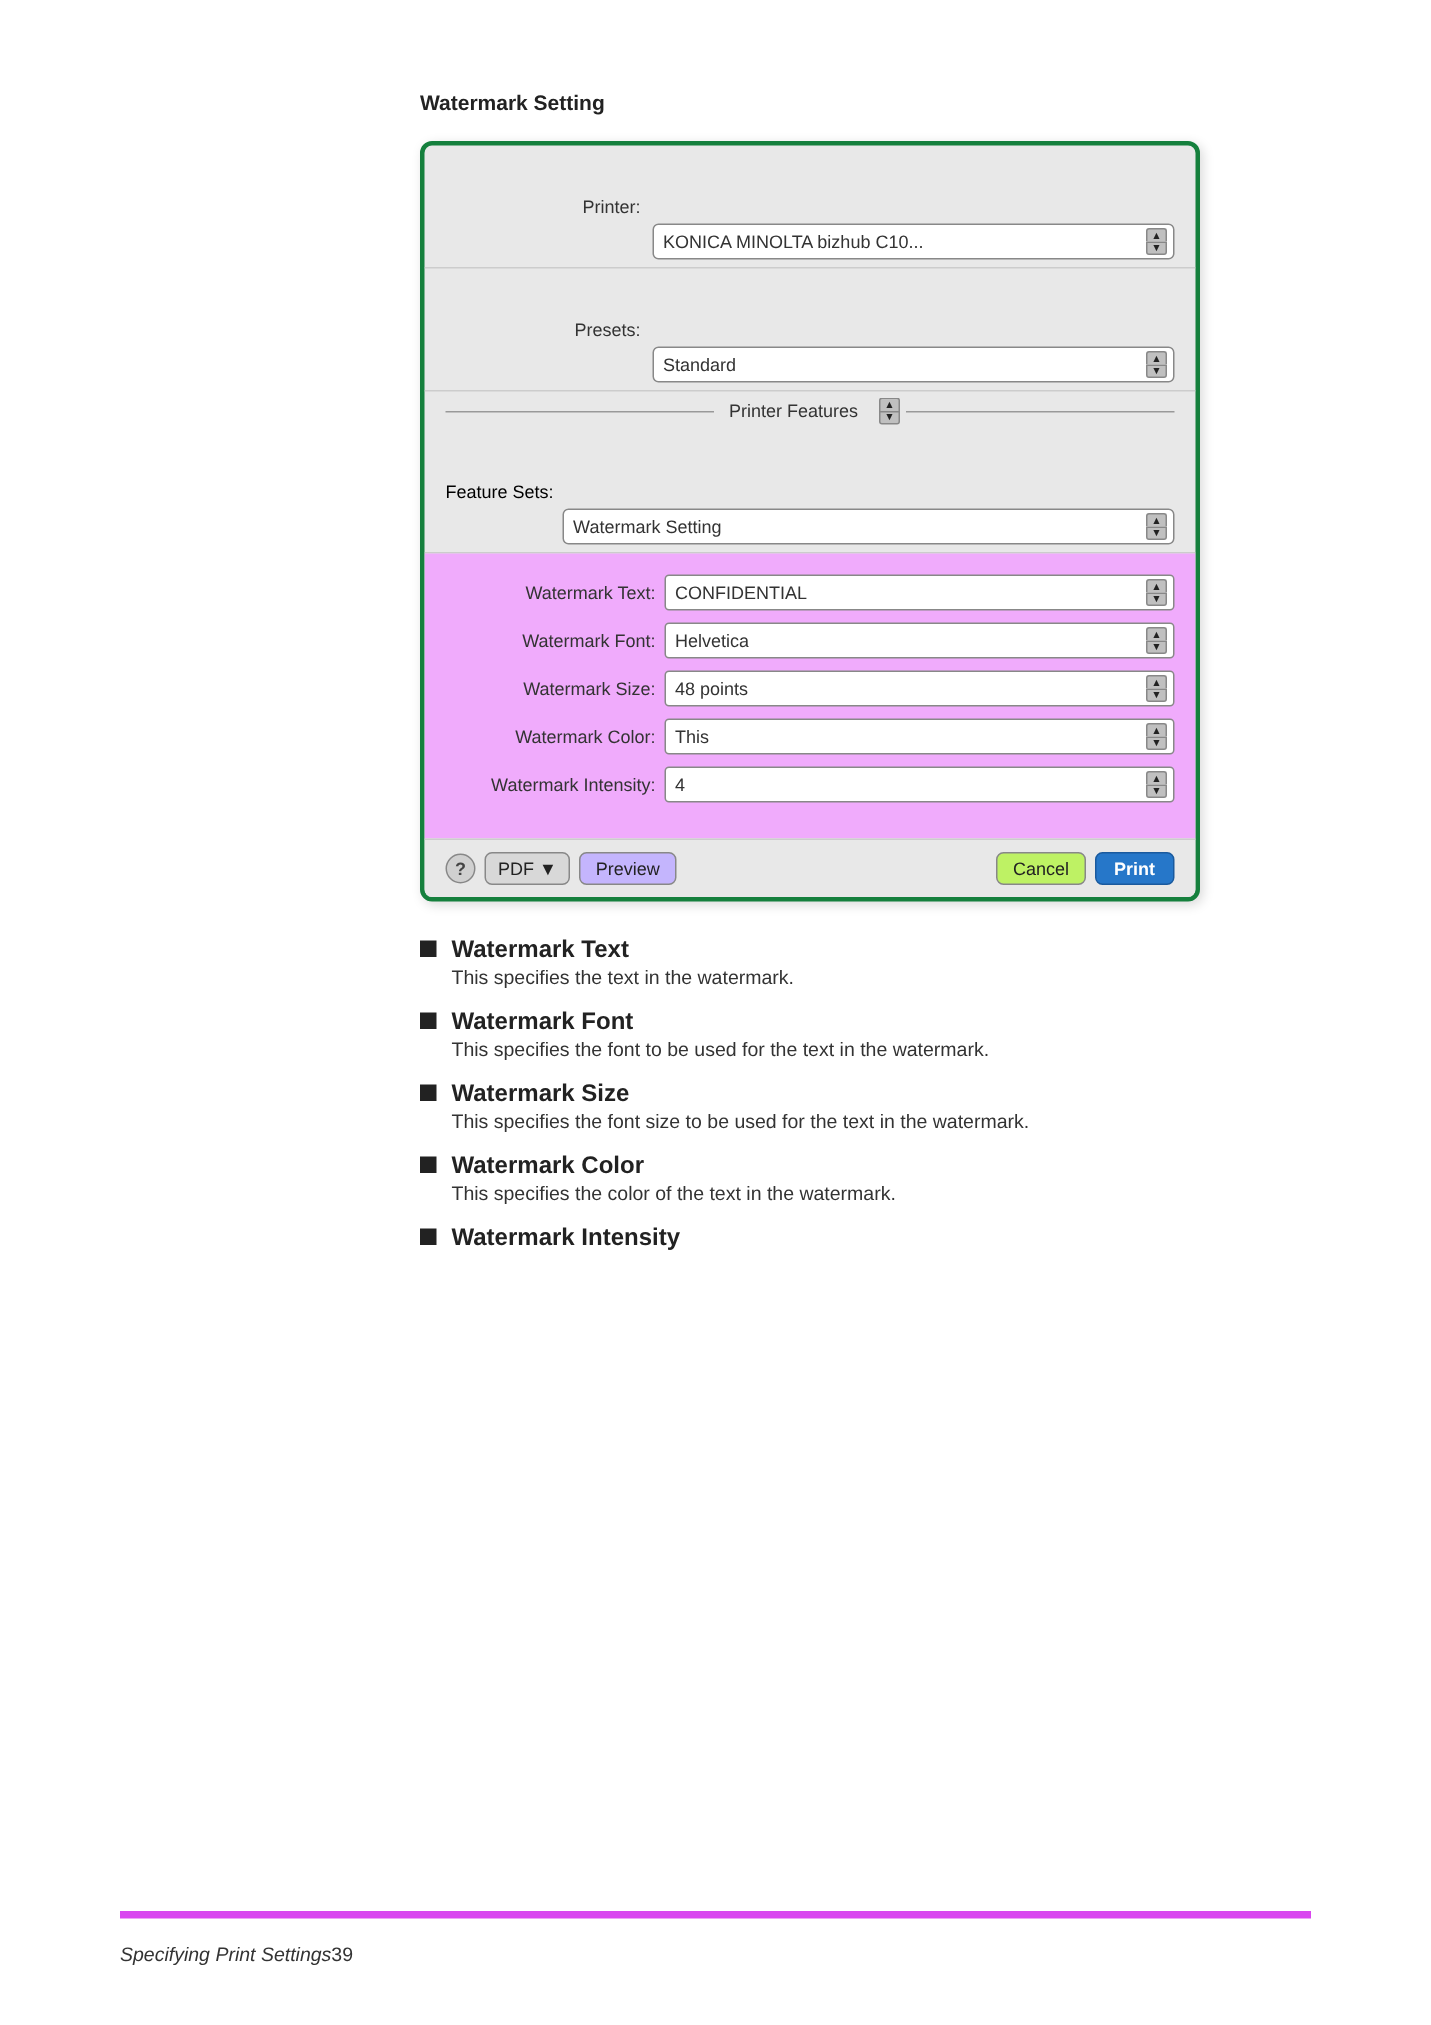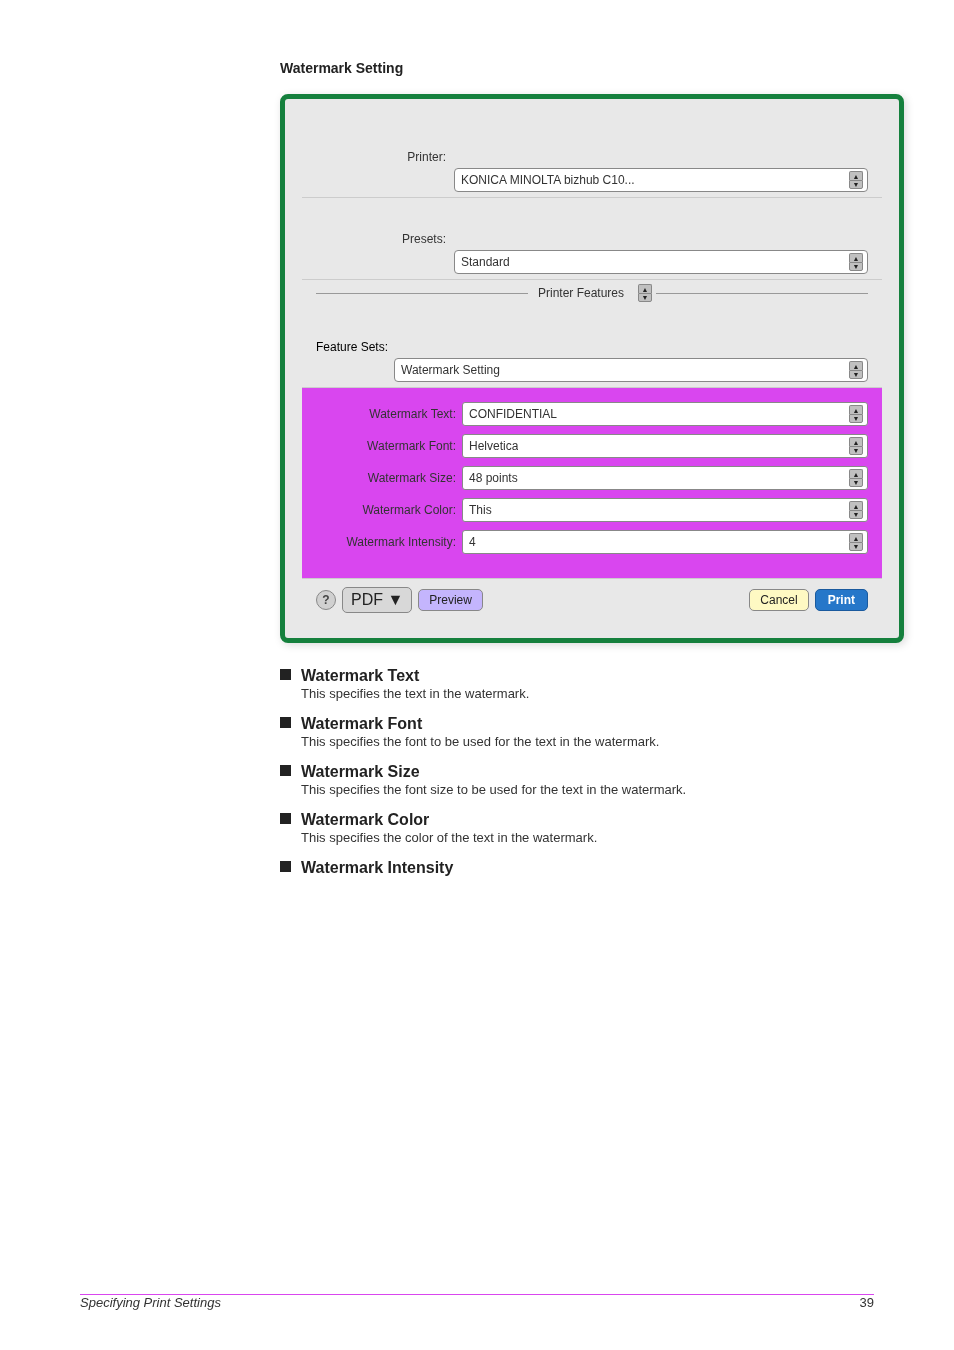--- a/index.html
+++ b/index.html
@@ -15,25 +15,25 @@
 
     .page-title {
       font-size: 14px;
       font-weight: bold;
       margin-bottom: 18px;
       margin-left: 200px;
     }
 
     
     .dialog-box {
-      border: 5px solid #15803d;
+      border: 3px solid #15803d;
       background: #e8e8e8;
-      width: 624px;
+      width: 520px;
       margin-left: 200px;
-      padding: 17px;
+      padding: 0;
       border-radius: 8px;
       overflow: hidden;
       box-shadow: 2px 2px 8px rgba(0,0,0,0.15);
     }
 
     .dialog-row {
       display: flex;
       align-items: center;
       padding: 5px 14px;
       border-bottom: 1px solid #ccc;
@@ -126,21 +126,21 @@
     }
 
     .feature-set-label {
       font-size: 12px;
       color: #000000;
       margin-right: 6px;
       flex-shrink: 0;
     }
 
     .dialog-content-area {
-      background: #d946ef;
+      background: #f0abfc;
       padding: 10px 14px;
     }
 
     .content-row {
       display: flex;
       align-items: center;
       padding: 4px 0;
     }
 
     .content-label {
@@ -192,21 +192,21 @@
       font-weight: bold;
       cursor: pointer;
       color: #444;
     }
 
     .pdf-btn {
       background: #d8d8d8;
       border: 1px solid #888;
       border-radius: 5px;
       padding: 3px 8px;
-      font-size: 16px;
+      font-size: 12px;
       cursor: pointer;
       display: flex;
       align-items: center;
       gap: 2px;
     }
 
     .preview-btn {
       background: #c4b5fd;
       border: 1px solid #888;
       border-radius: 5px;
@@ -215,21 +215,21 @@
       cursor: pointer;
     }
 
     .footer-right {
       display: flex;
       align-items: center;
       gap: 6px;
     }
 
     .cancel-btn {
-      background: #fef9c3;
+      background: #bef264;
       border: 1px solid #888;
       border-radius: 5px;
       padding: 3px 10px;
       font-size: 12px;
       cursor: pointer;
     }
 
     .print-btn {
       background: #2677c9;
       border: 1px solid #1a5a9e;
@@ -277,24 +277,23 @@
       color: #333;
       margin-top: 1px;
     }
 
     
     .page-footer {
       position: absolute;
       bottom: 40px;
       left: 80px;
       right: 80px;
-      border-top: 1px solid #d946ef;
-      padding-top: 0;
-      display: flex;
-      justify-content: space-between;
+      border-top: 5px solid #d946ef;
+      padding-top: 16px;
+      display: flex;
       align-items: center;
     }
 
     .footer-chapter {
       font-style: italic;
       font-size: 13px;
       color: #333;
     }
 
     .footer-page {

